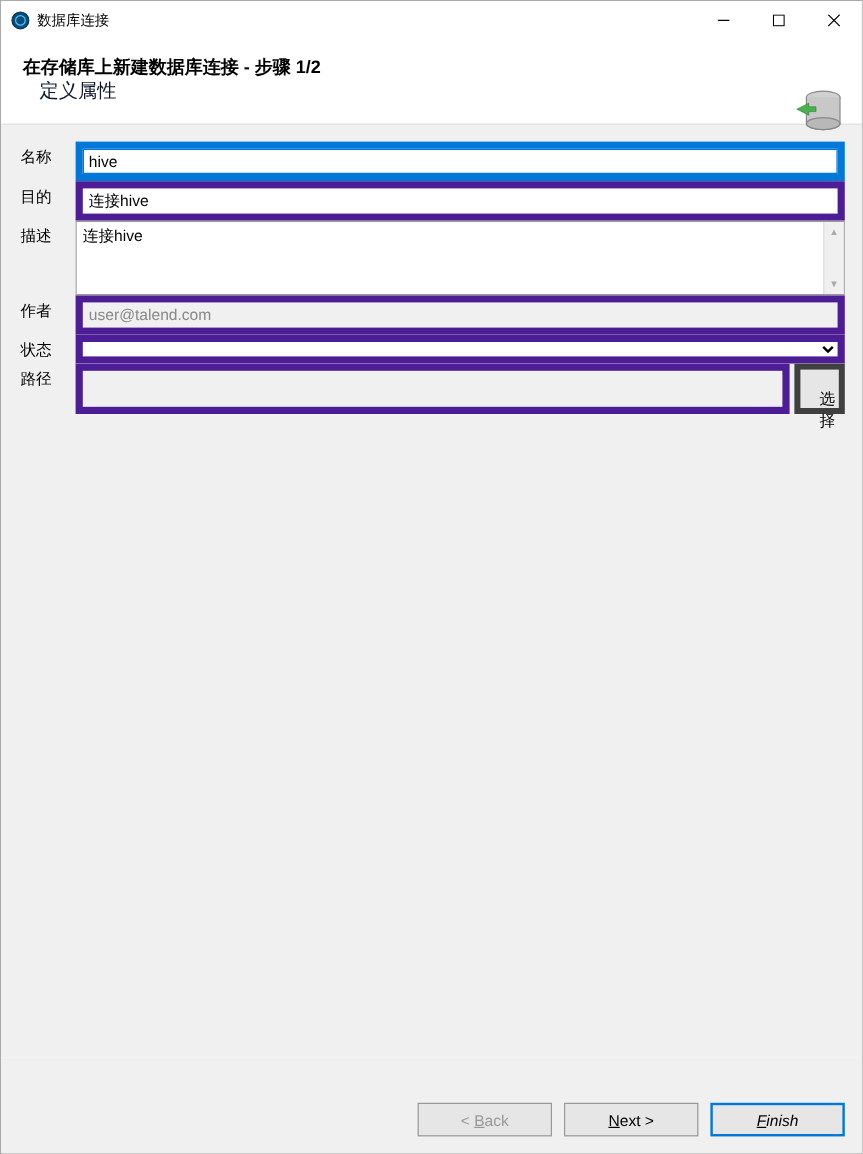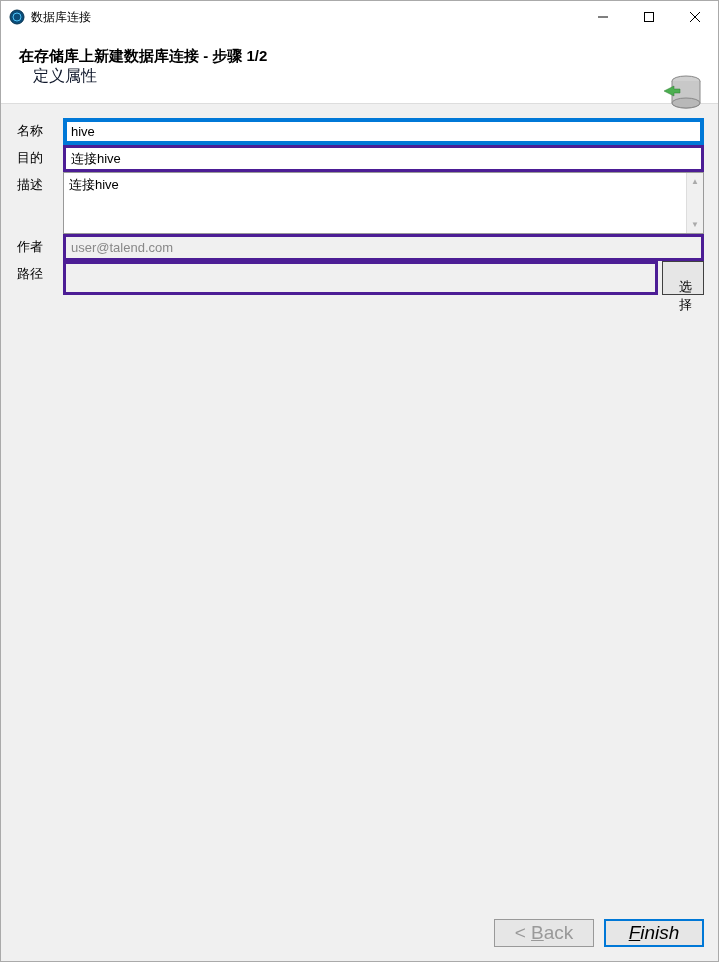--- a/index.html
+++ b/index.html
@@ -95,21 +95,21 @@
     .form-field {
       flex: 1;
       display: flex;
       gap: 4px;
     }
     input[type="text"], textarea, select {
       width: 100%;
       font-family: inherit;
       font-size: 13px;
       padding: 3px 5px;
-      border: 3px solid #4c1d95;
+      border: 6px solid #4c1d95;
       background: #ffffff;
       outline: none;
     }
     .input-focused {
       border-color: #0078d7 !important;
       box-shadow: inset 0 0 0 1px #0078d7;
     }
     input[readonly] {
       background: #f0f0f0;
       color: #666;
@@ -158,44 +158,44 @@
       font-size: 13px;
       cursor: pointer;
       padding: 0;
       display: flex;
       align-items: center;
       justify-content: center;
     }
     .select-btn {
       width: 42px;
       height: 24px;
-      border: 1px solid #404040;
+      border: 5px solid #404040;
       background: #e6e6e6;
       font-size: 13px;
       cursor: pointer;
       padding: 16px;
     }
     select {
       height: 24px;
       padding: 2px 4px;
     }
     .button-bar {
       background: #f0f0f0;
       padding: 10px 14px 14px 14px;
       display: flex;
       justify-content: flex-end;
       gap: 10px;
     }
     .dlg-btn {
-      width: 100px;
+      width: 112px;
       height: 28px;
       border: 1px solid #999;
       background: #e6e6e6;
       font-family: inherit;
-      font-size: 19px;
+      font-size: 13px;
       cursor: pointer;
       margin-top: 28px;
     }
     .dlg-btn:disabled {
       color: #999;
       cursor: default;
     }
     .dlg-btn.primary {
       border: 2px solid #0078d7;
       font-style: italic;
@@ -281,29 +281,38 @@
 
     <div class="form-row">
       <div class="form-label">作者</div>
       <div class="form-field">
         <input type="text" readonly="" class="disabled-gray" value="user@talend.com" style="">
       </div>
     </div>
 
 
 
+    <div class="form-row">
+      <div class="form-label">状态</div>
+      <div class="form-field">
+        <select>
+          <option></option>
+        </select>
+      </div>
+    </div>
 
     <div class="form-row">
       <div class="form-label">路径</div>
       <div class="form-field">
         <input type="text" readonly="" class="disabled-gray" value="" style="">
         <button class="select-btn">选择</button>
       </div>
     </div>
 
   </div>
 
   <div class="button-bar">
     <button class="dlg-btn" disabled=""><span>&lt; <span class="underline-char">B</span>ack</span></button>
+    <button class="dlg-btn"><span class="underline-char">N</span>ext &gt;</button>
     <button class="dlg-btn primary"><span class="underline-char">F</span>inish</button>
   </div>
 
 </div>
 
 </body></html>

